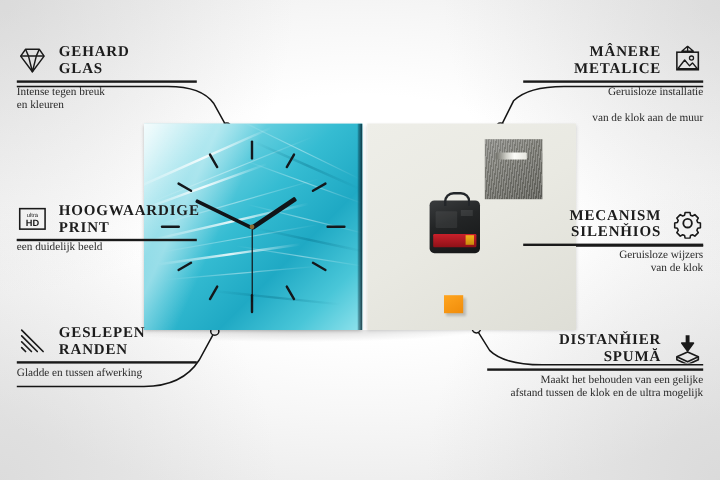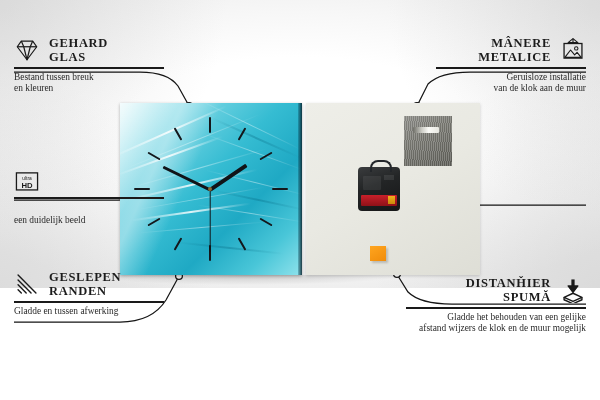--- a/index.html
+++ b/index.html
@@ -2,21 +2,21 @@
 <html><head>
 <meta charset="utf-8">
 <style>
   html,body{margin:0;padding:0;}
   body{
     width:600px;height:400px;overflow:hidden;
     font-family:"Liberation Serif", serif;
     background:#ffffff;
   }
   #stage{
-    position:relative;width:600px;height:288px;
+    position:relative;width:600px;height:400px;
     background:
       radial-gradient(ellipse 70% 60% at 50% 45%, #ffffff 0%, #ffffff 42%, #f7f7f7 68%, #ececec 100%);
   }
   
   #stage:before{
     content:"";position:absolute;inset:0;pointer-events:none;
     background:
       radial-gradient(circle at 0% 0%, rgba(190,190,190,.38) 0%, rgba(190,190,190,0) 34%),
       radial-gradient(circle at 100% 0%, rgba(190,190,190,.34) 0%, rgba(190,190,190,0) 32%),
       radial-gradient(circle at 0% 100%, rgba(190,190,190,.34) 0%, rgba(190,190,190,0) 32%),
@@ -198,34 +198,38 @@
           <path d="M4 12 H28"></path>
             <path d="M9 5 L12 12 L16 28 L20 12 L23 5"></path>
         </g>
       </svg>
       <div>
         <div class="co-title">GEHARD</div>
         <div class="co-title">GLAS</div>
       </div>
     </div>
     <div class="co-rule" style="width:150px;"></div>
-    <div class="co-sub">Bestand tussen breuk</div>
+    <div class="co-sub">Intense tegen breuk</div>
     <div class="co-sub" style="margin-top:0;">en kleuren</div>
   </div>
 
   <div class="callout left" style="left:14px;top:168px;width:150px;">
     <div class="co-head">
       <svg class="ic" viewBox="0 0 32 32">
         <rect x="3" y="6" width="26" height="21" fill="none" stroke="#1a1a1a" stroke-width="1.6"></rect>
         <text x="16" y="15" font-family="Liberation Sans, sans-serif" font-size="6" text-anchor="middle" fill="#1a1a1a">ultra</text>
         <text x="16" y="24" font-family="Liberation Sans, sans-serif" font-size="9.5" font-weight="bold" text-anchor="middle" fill="#1a1a1a">HD</text>
       </svg>
-    </div>
-    <div class="co-rule" style="width:150px;"></div>
-    <div class="co-sub" style="margin-top:16px;">een duidelijk beeld</div>
+      <div>
+        <div class="co-title">HOOGWAARDIGE</div>
+        <div class="co-title">PRINT</div>
+      </div>
+    </div>
+    <div class="co-rule" style="width:150px;"></div>
+    <div class="co-sub" style="margin-top:0;">een duidelijk beeld</div>
   </div>
 
   <div class="callout left" style="left:14px;top:270px;width:150px;">
     <div class="co-head">
       <svg class="ic" viewBox="0 0 32 32">
         <g stroke="#1a1a1a" stroke-width="1.7" stroke-linecap="round">
           <path d="M5 5 L27 27"></path>
             <path d="M5 11 L21 27"></path>
             <path d="M5 17 L15 27"></path>
             <path d="M5 23 L9 27"></path>
@@ -249,37 +253,54 @@
       <svg class="ic" viewBox="0 0 32 32">
         <path d="M16 2 L16 7" stroke="#1a1a1a" stroke-width="1.4"></path>
         <path d="M16 2 L10 7 L22 7 Z" fill="none" stroke="#1a1a1a" stroke-width="1.4" stroke-linejoin="round"></path>
         <rect x="5" y="8" width="22" height="18" fill="none" stroke="#1a1a1a" stroke-width="1.6"></rect>
         <circle cx="20" cy="14" r="2.1" fill="none" stroke="#1a1a1a" stroke-width="1.3"></circle>
         <path d="M6 25 L13 16 L18 22 L21 19 L26 25 Z" fill="none" stroke="#1a1a1a" stroke-width="1.4" stroke-linejoin="round"></path>
       </svg>
     </div>
     <div class="co-rule" style="width:150px;"></div>
     <div class="co-sub">Geruisloze installatie</div>
-    <div class="co-sub" style="margin-top:0;">van de klok aan de muur</div>
-  </div>
-
+    <div class="co-sub" style="margin-top:11px;">van de klok aan de muur</div>
+  </div>
+
+  <div class="callout right" style="left:436px;top:172px;width:150px;">
+    <div class="co-head">
+      <div>
+        <div class="co-title">MECANISM</div>
+        <div class="co-title">SILENȞIOS</div>
+      </div>
+      <svg class="ic" viewBox="0 0 32 32">
+        <g fill="none" stroke="#1a1a1a" stroke-width="1.9" stroke-linejoin="round">
+          <path d="M13 3 h6 l.6 3.3 2.4 1 2.9-1.7 4.2 4.2 -1.7 2.9 1 2.4 3.3 .6 v6 l-3.3 .6 -1 2.4 1.7 2.9 -4.2 4.2 -2.9-1.7 -2.4 1 -.6 3.3 h-6 l-.6-3.3 -2.4-1 -2.9 1.7 -4.2-4.2 1.7-2.9 -1-2.4 -3.3-.6 v-6 l3.3-.6 1-2.4 -1.7-2.9 4.2-4.2 2.9 1.7 2.4-1 z" transform="scale(.84) translate(3 3)"></path>
+          <circle cx="16" cy="16" r="4.4"></circle>
+        </g>
+      </svg>
+    </div>
+    <div class="co-rule" style="width:150px;"></div>
+    <div class="co-sub">Geruisloze wijzers</div>
+    <div class="co-sub" style="margin-top:0;">van de klok</div>
+  </div>
 
   <div class="callout right" style="left:406px;top:276px;width:180px;">
     <div class="co-head">
       <div style="flex:1;">
         <div class="co-title">DISTANȞIER</div>
         <div class="co-title">SPUMĂ</div>
       </div>
       <svg class="ic" viewBox="0 0 32 32">
         <g fill="none" stroke="#1a1a1a" stroke-width="1.7" stroke-linejoin="round">
           <path d="M16 3 v9" stroke-width="4"></path>
           <path d="M10 11 L16 19 L22 11 Z" fill="#1a1a1a"></path>
           <path d="M16 20 L27 25 L16 30 L5 25 Z"></path>
           <path d="M5 25 v3 L16 33 L27 28 v-3"></path>
         </g>
       </svg>
     </div>
     <div class="co-rule" style="width:180px;"></div>
-    <div class="co-sub">Gladde het behouden van een gelijke</div>
-    <div class="co-sub" style="margin-top:0;">afstand wijzers de klok en de muur mogelijk</div>
+    <div class="co-sub">Maakt het behouden van een gelijke</div>
+    <div class="co-sub" style="margin-top:0;">afstand tussen de klok en de ultra mogelijk</div>
   </div>
 
 </div>
 
 </body></html>

